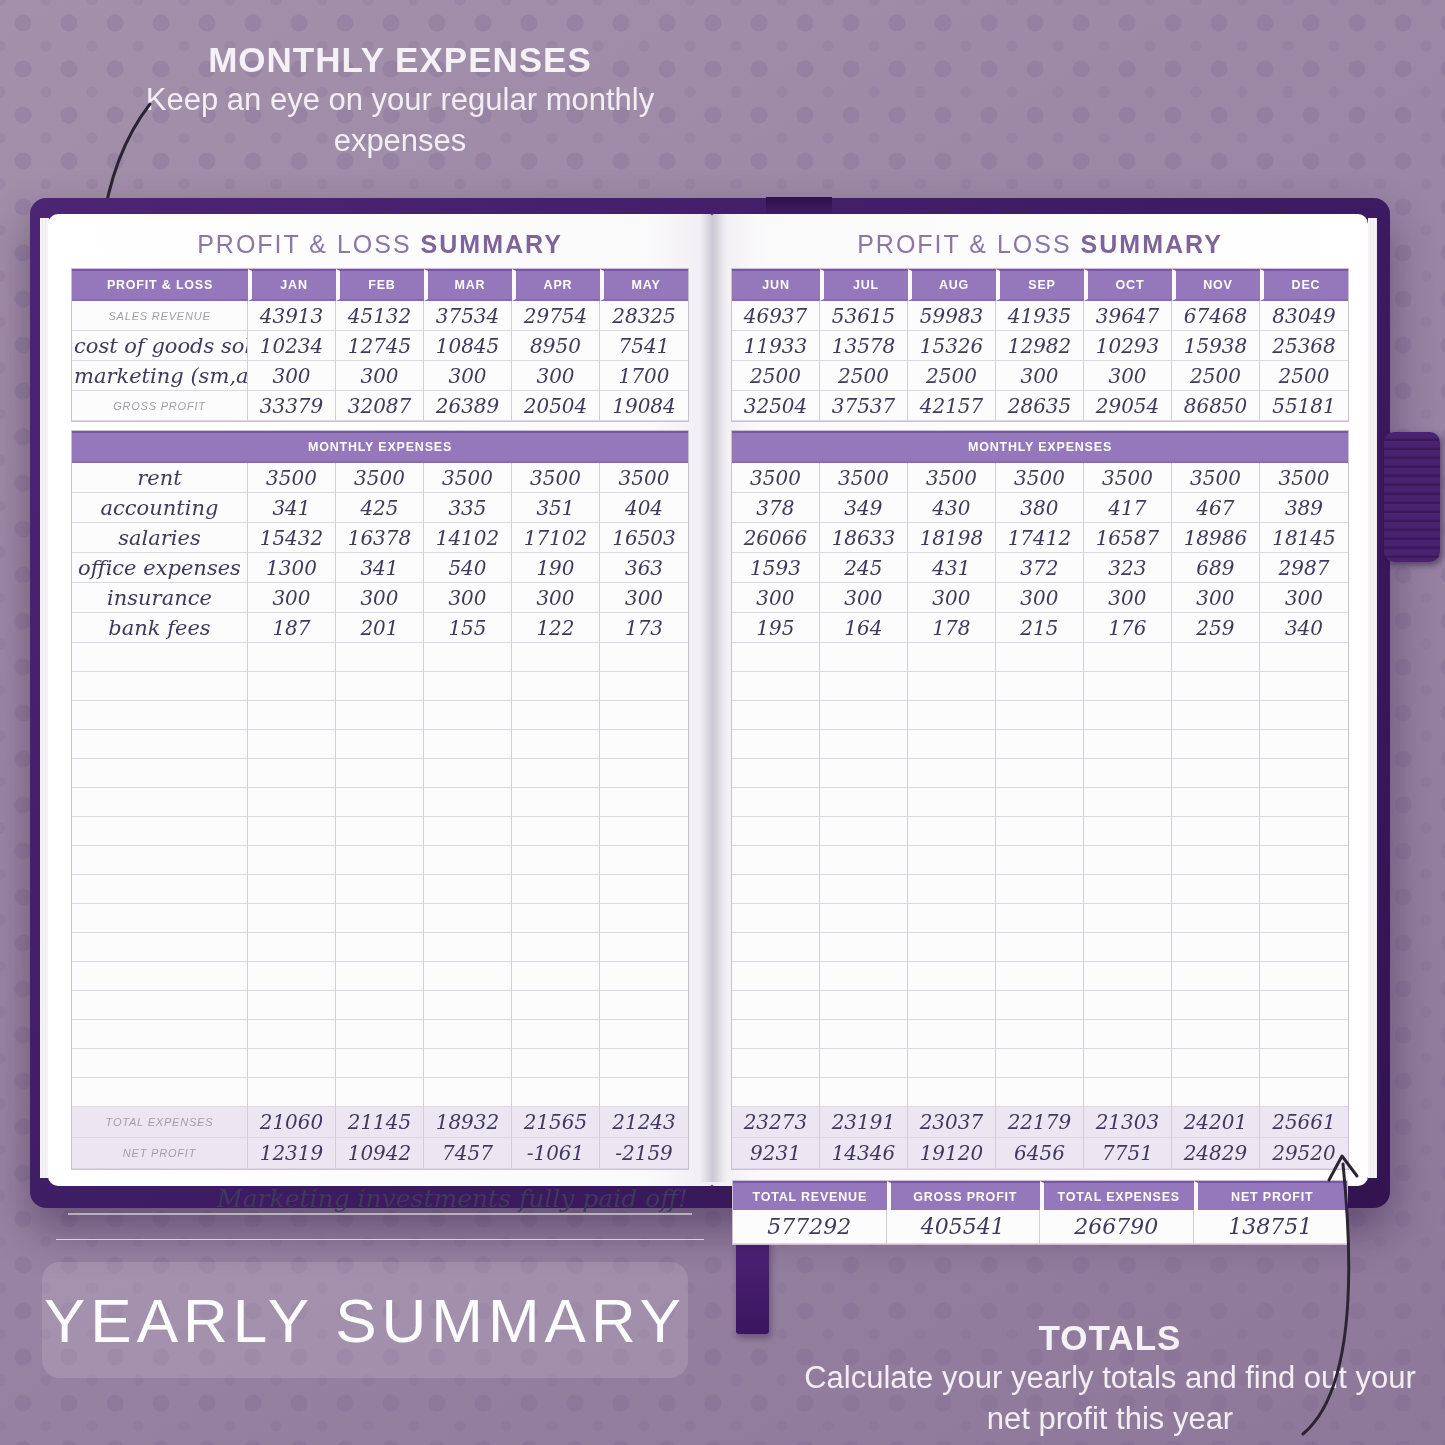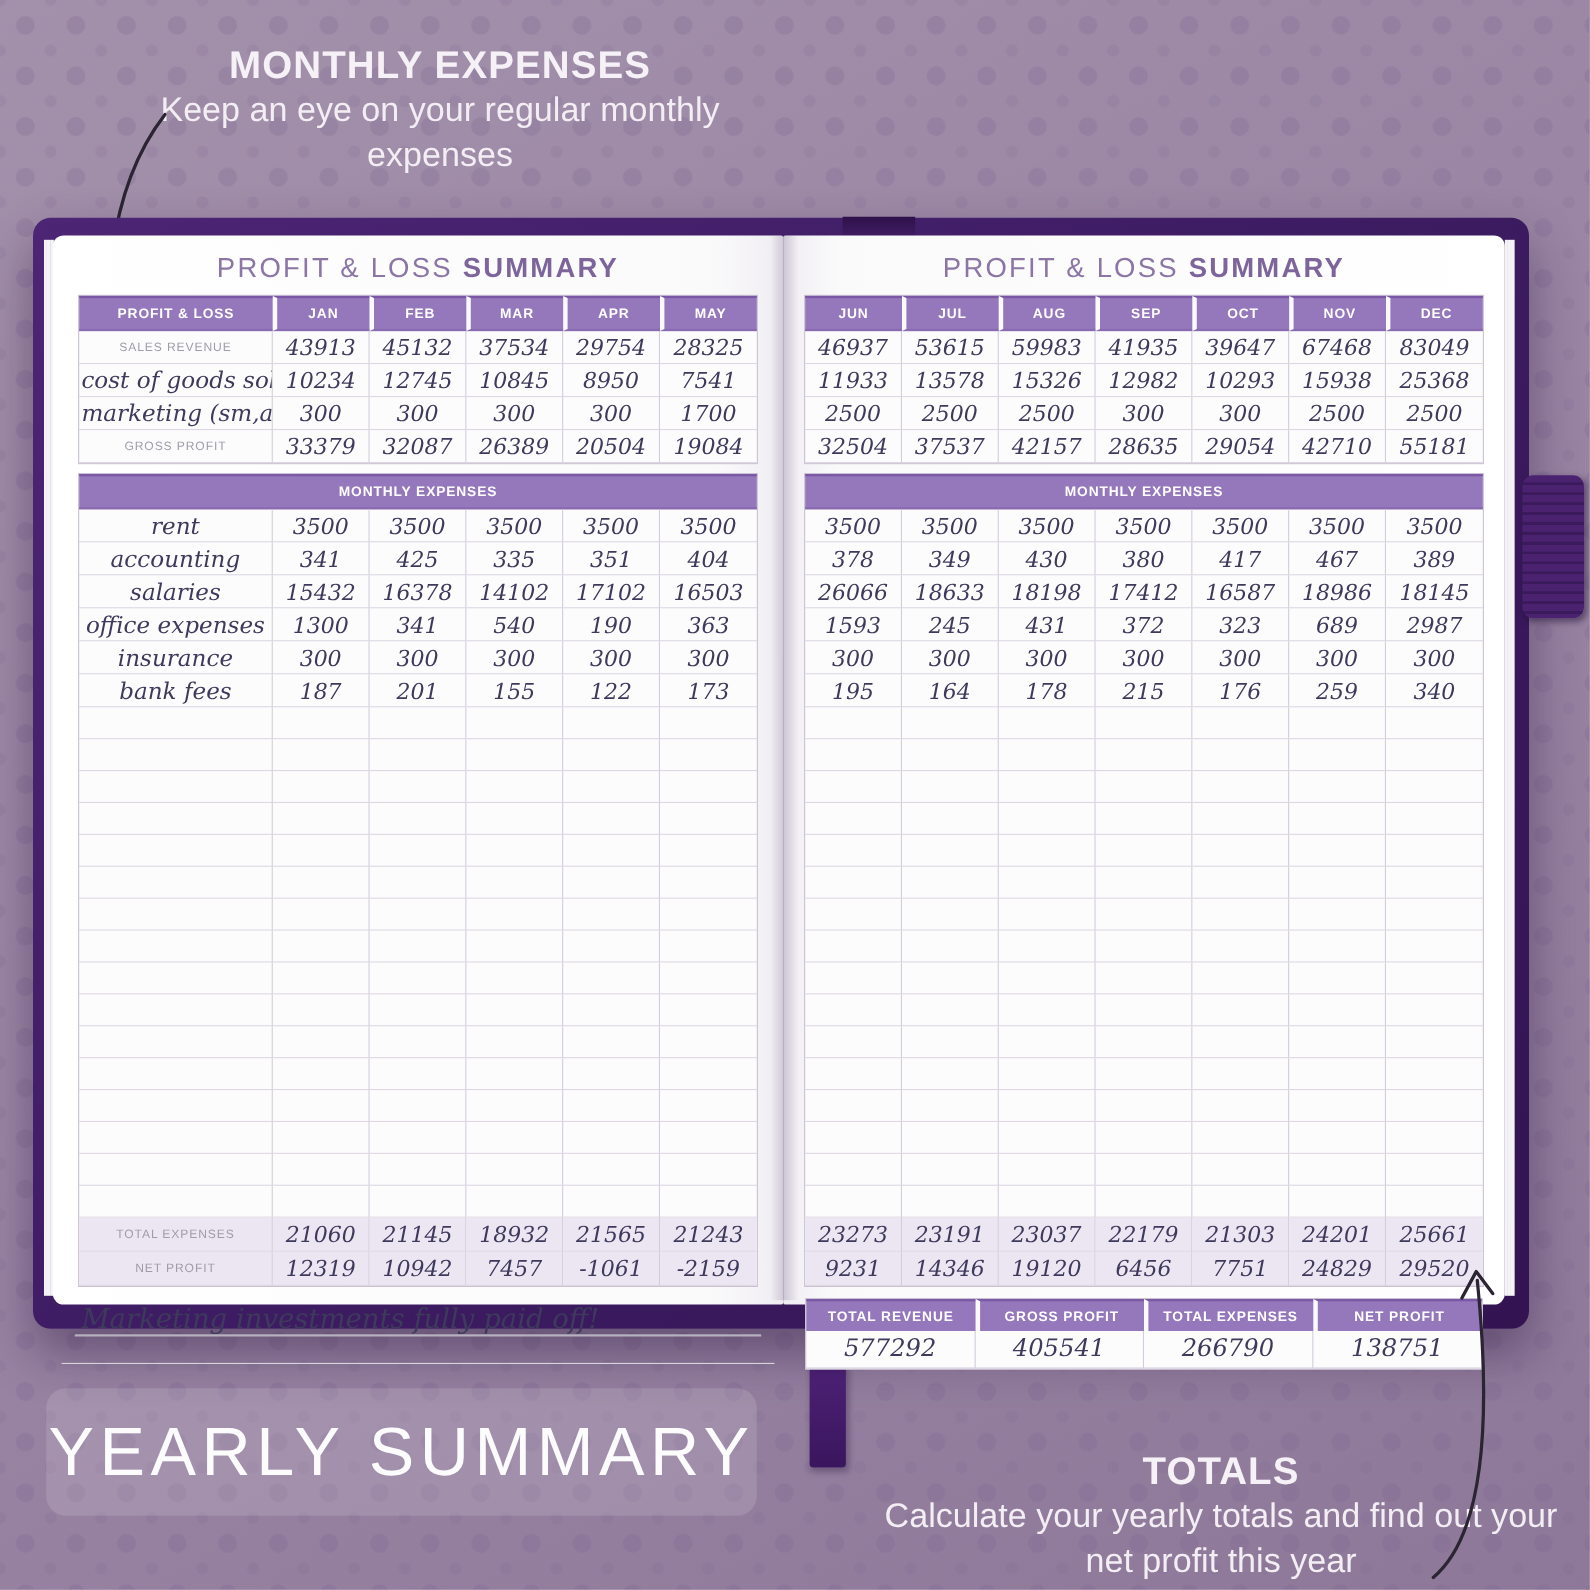--- a/index.html
+++ b/index.html
@@ -70,22 +70,22 @@
   th.mon-h, th.bar-h{background:#9577bb;color:#ffffff;font-weight:600;font-size:12.5px;letter-spacing:0.8px;
     height:26px;border-top:2px solid #7a57a4;border-bottom:2px solid #8a6bb1;}
   th.mon-h + th.mon-h{border-left:4px solid #fbfafb;}
   td{height:29px;border-right:1px solid #d3ccdb;border-bottom:1px solid #ddd7e3;text-align:center;
     overflow:hidden;white-space:nowrap;padding:0 2px;}
   td:last-child{border-right:none;}
   tr.empty td{height:28px;}
   tr.totrow td{background:#ece6f2;height:30px;}
   .hand{font-family:"DejaVu Serif",serif;font-style:italic;color:#3e3a5c;font-size:20px;}
   td.lblhand{font-size:21px;}
-  .print{font-family:"Liberation Sans",sans-serif;font-size:11px;color:#a09da9;letter-spacing:0.8px;}
-  .note-line{margin:14px 20px 16px 20px;border-bottom:2px solid #b7b1bf;}
+  .print{font-family:"Liberation Sans",sans-serif;font-size:11px;color:#a09da9;letter-spacing:0.8px;font-style:italic;}
+  .note-line{margin:14px 20px 16px 20px;border-bottom:2px solid #b7b1bf;text-align:right;}
   .note-text{font-family:"DejaVu Serif",serif;font-style:italic;color:#3e3a5c;font-size:25px;padding:0 4px 4px 6px;}
   .rule2{margin:24px 8px 0 8px;border-bottom:1.5px solid #d8d3dd;}
 
   table.strip{border-collapse:separate;border-spacing:0;margin:10px auto 12px;width:616px;table-layout:fixed;
     border:1px solid #c9c1d2;background:#fdfcfd;}
   .strip th{background:#9577bb;color:#fff;font-weight:600;font-size:12.5px;letter-spacing:0.8px;height:25px;
     border-top:2px solid #7a57a4;}
   .strip th + th{border-left:4px solid #fbfafb;}
   .strip td{height:33px;text-align:center;border-right:1px solid #d3ccdb;font-size:22px;}
   .strip td:last-child{border-right:none;}
@@ -436,21 +436,21 @@
             <td class="hand">300</td>
             <td class="hand">2500</td>
             <td class="hand">2500</td>
           </tr>
           <tr>
             <td class="hand">32504</td>
             <td class="hand">37537</td>
             <td class="hand">42157</td>
             <td class="hand">28635</td>
             <td class="hand">29054</td>
-            <td class="hand">42710</td>
+            <td class="hand">86850</td>
             <td class="hand">55181</td>
           </tr>
         </tbody>
     </table>
     <table class="tbl t7">
       <colgroup>
           <col class="mon">
           <col class="mon">
           <col class="mon">
           <col class="mon">

